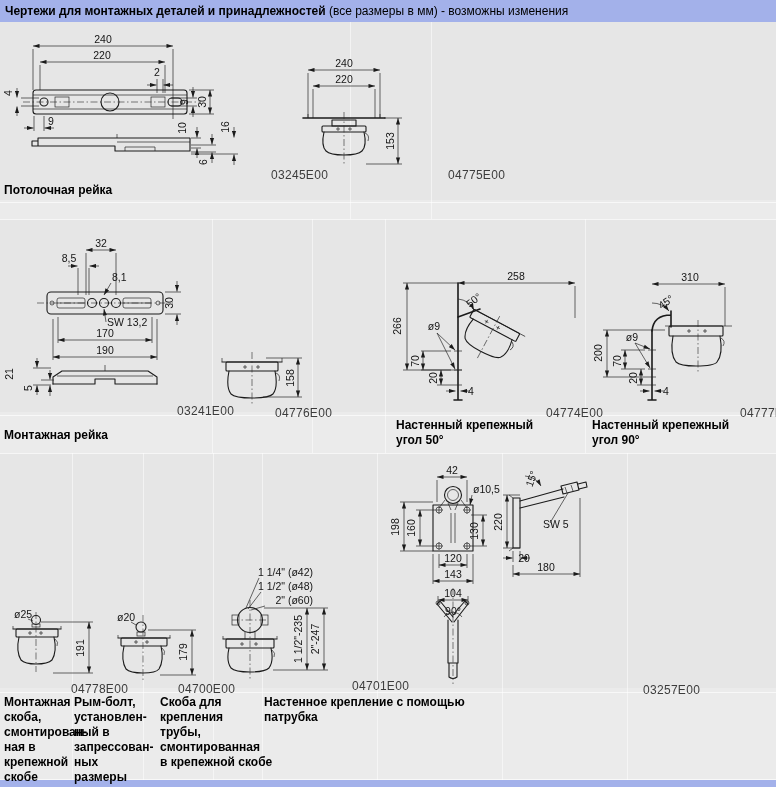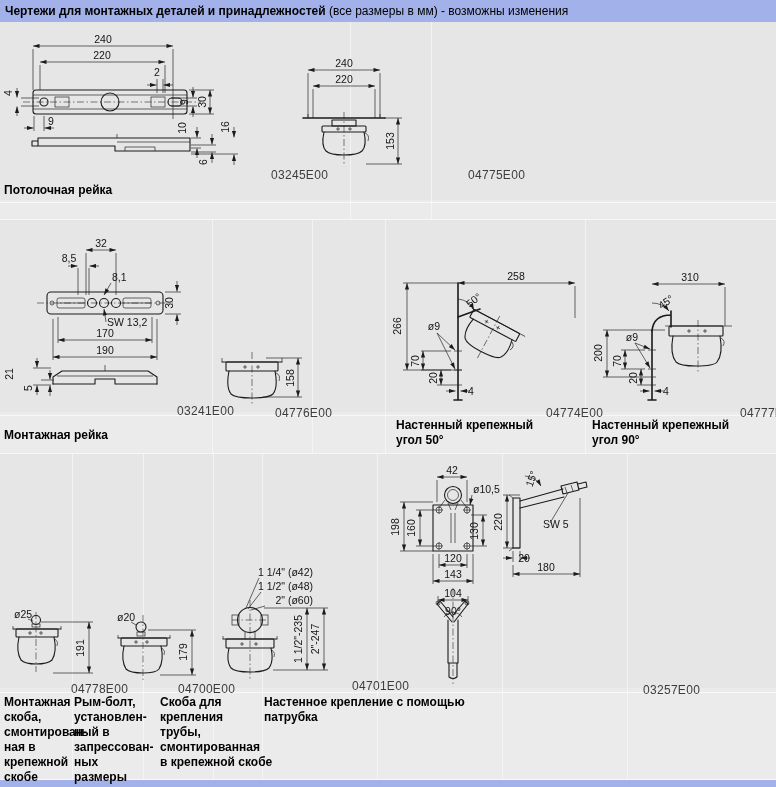--- a/index.html
+++ b/index.html
@@ -419,21 +419,21 @@
 запрессован-
 ных размеры
 светильника</div>
 <div class="cap" style="left:160px;top:695px;width:120px">Скоба для крепления
 трубы, смонтированная
 в крепежной скобе</div>
 <div class="cap" style="left:264px;top:695px;width:270px">Настенное крепление с помощью
 патрубка</div>
 
 <div class="code" style="left:271px;top:168px">03245E00</div>
-<div class="code" style="left:468px;top:168px">04775E00</div>
+<div class="code" style="left:448px;top:168px">04775E00</div>
 <div class="code" style="left:177px;top:404px">03241E00</div>
 <div class="code" style="left:275px;top:406px">04776E00</div>
 <div class="code" style="left:546px;top:406px">04774E00</div>
 <div class="code" style="left:740px;top:406px">04777E00</div>
 <div class="code" style="left:71px;top:682px">04778E00</div>
 <div class="code" style="left:178px;top:682px">04700E00</div>
 <div class="code" style="left:352px;top:679px">04701E00</div>
 <div class="code" style="left:643px;top:683px">03257E00</div>
 
 </body></html>

